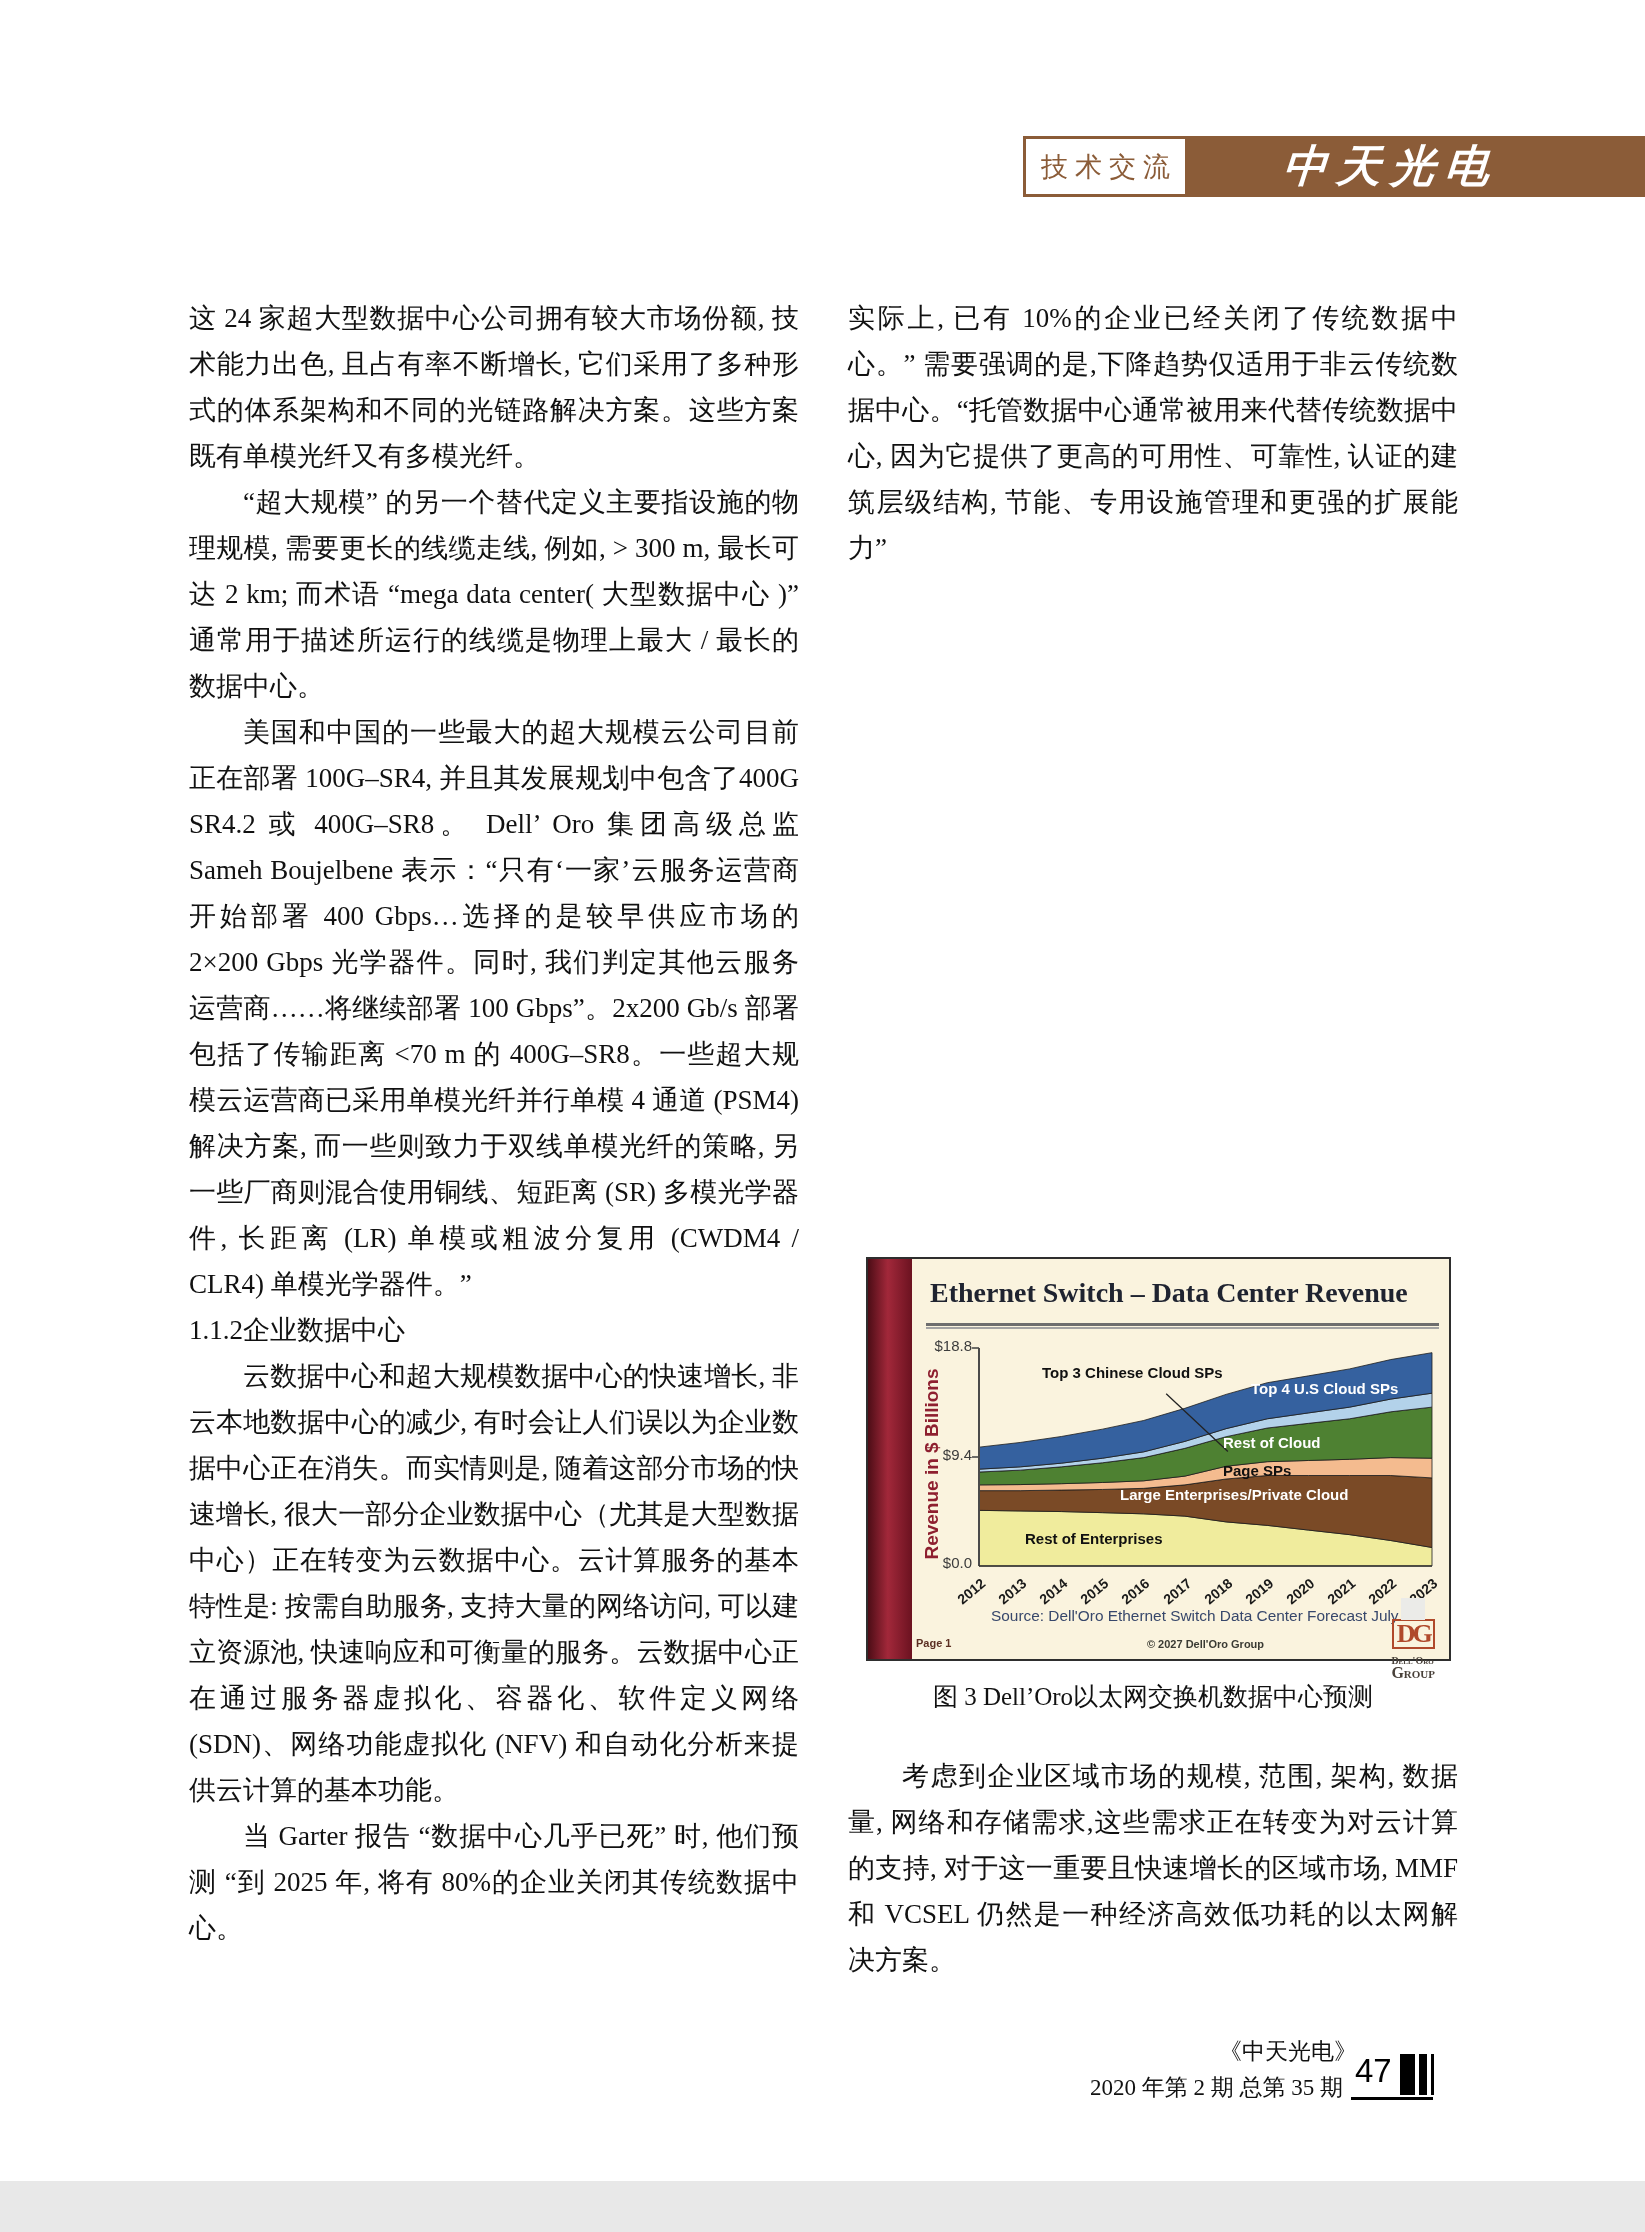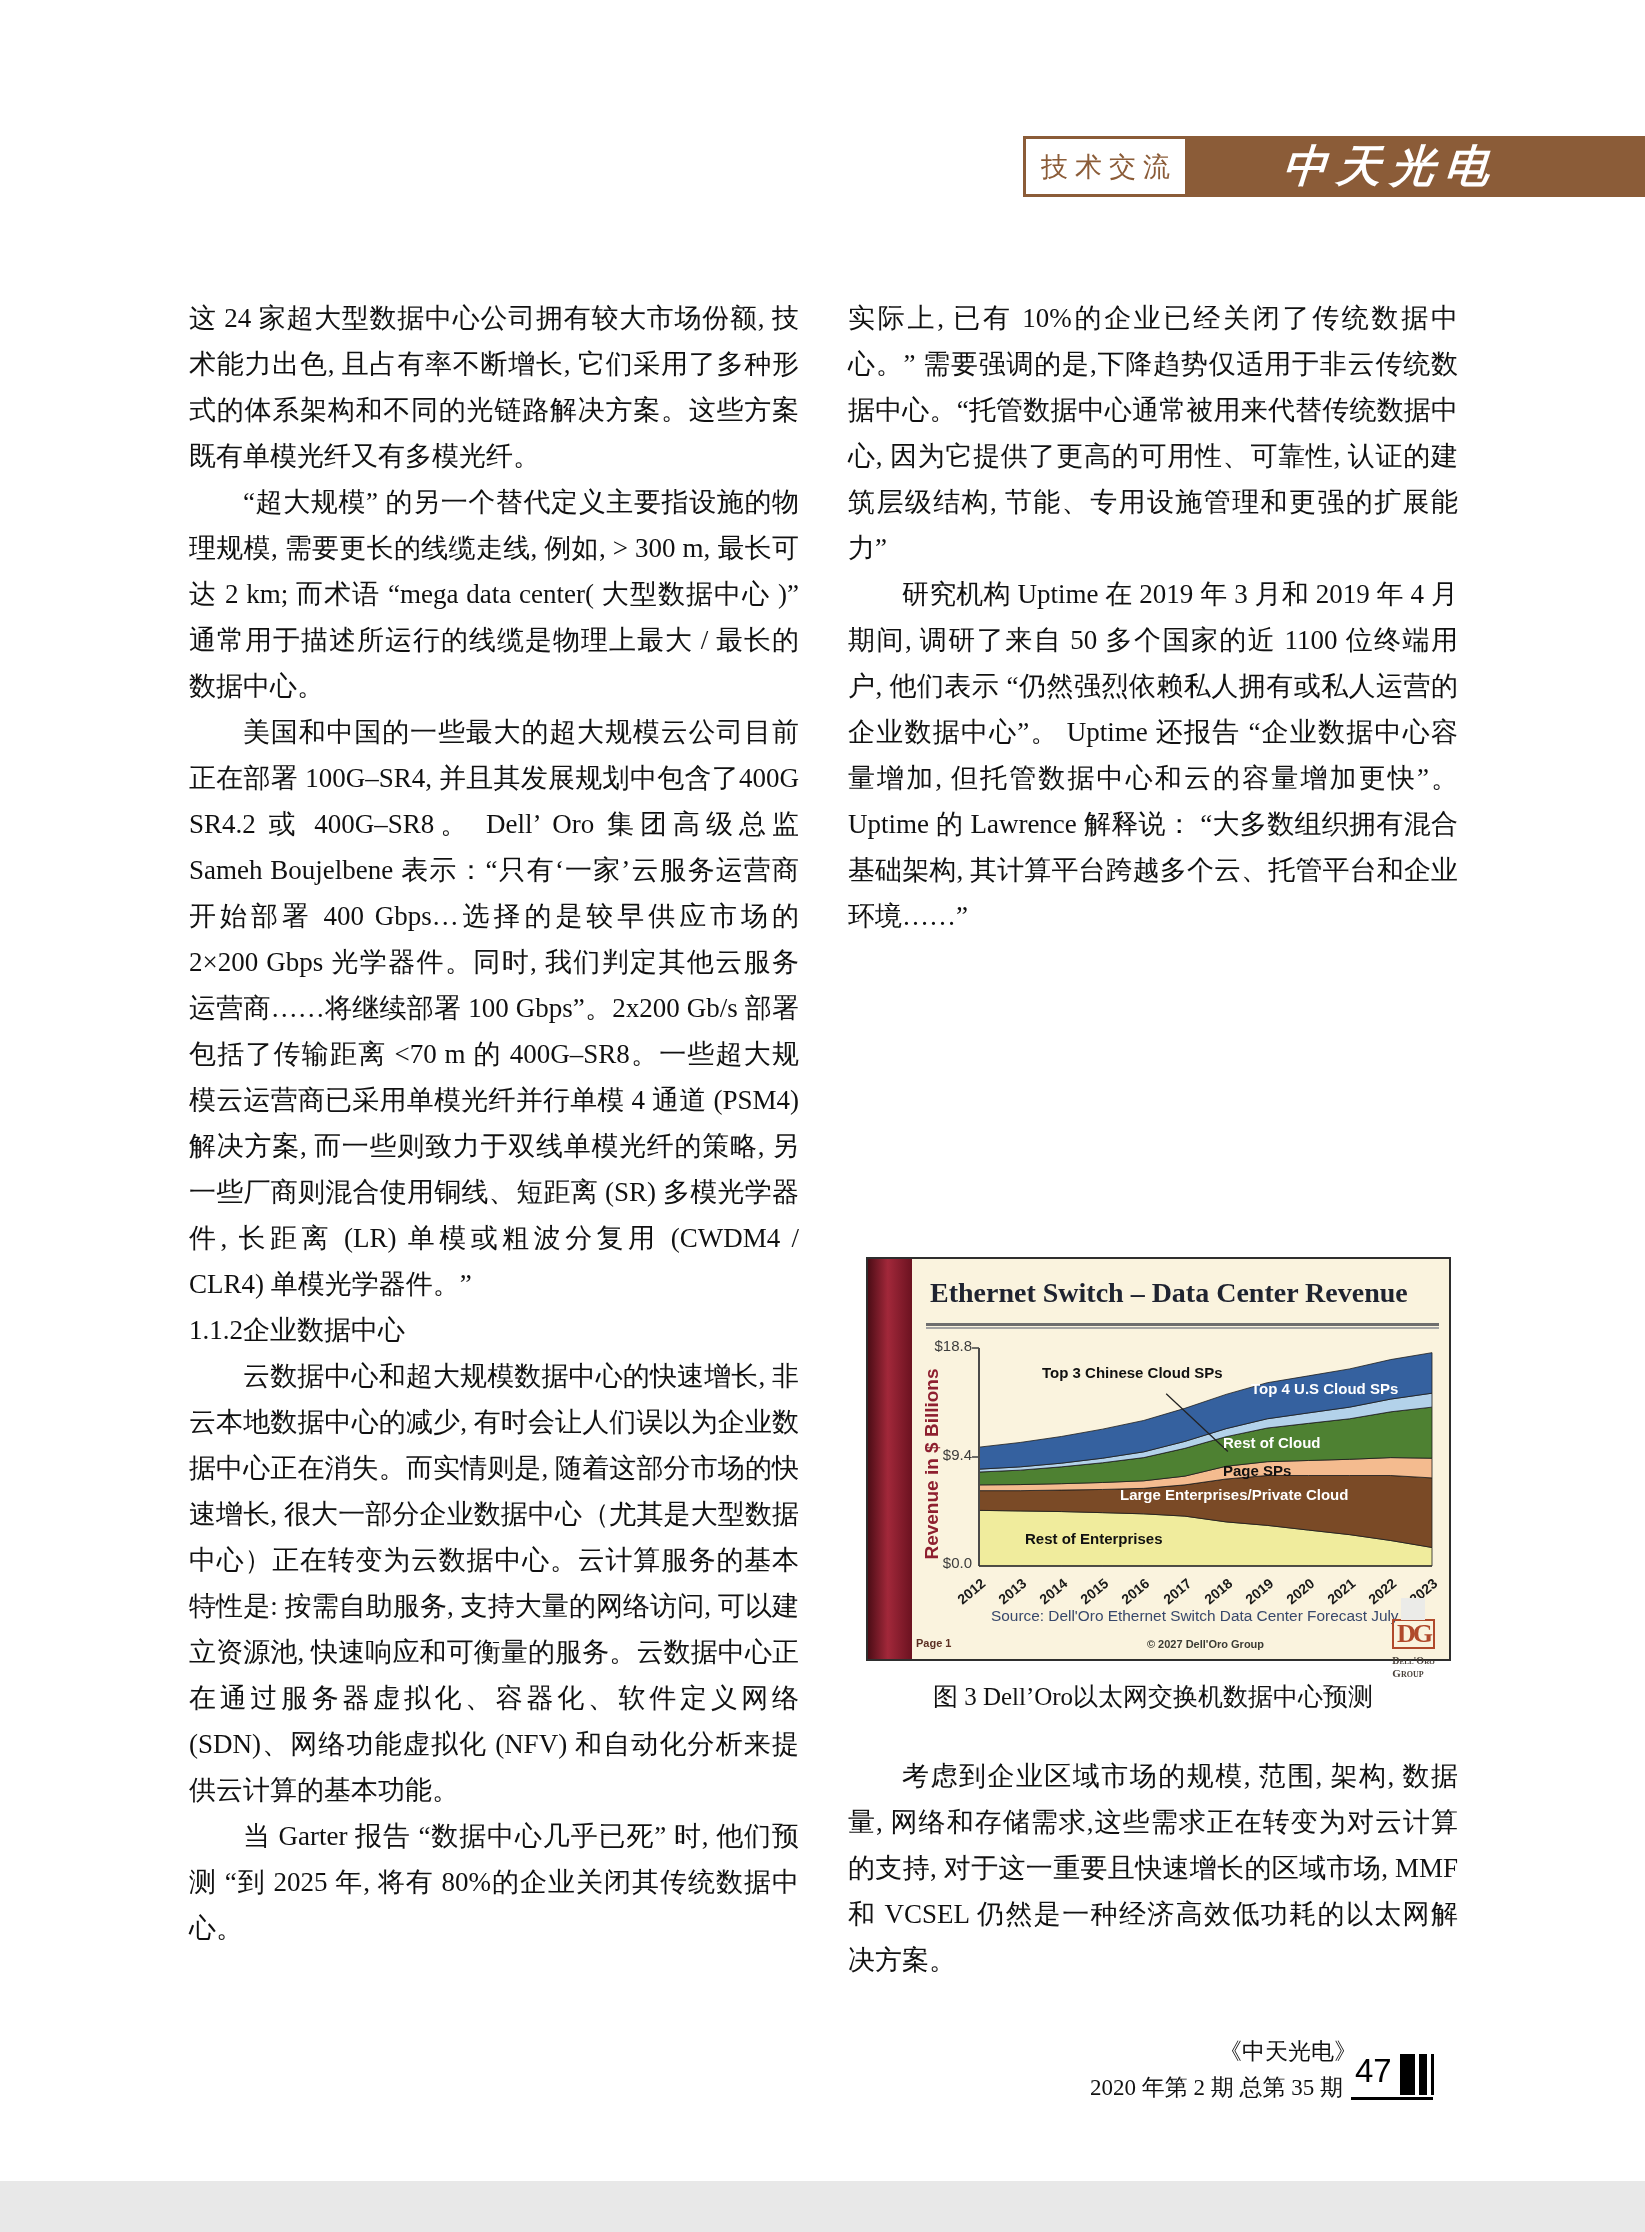--- a/index.html
+++ b/index.html
@@ -57,21 +57,21 @@
               font-size:15.4px;color:#37476b;}
   .fig-page{position:absolute;left:48px;top:378px;font-size:11px;font-weight:bold;color:#5c2f23;}
   .fig-copy{position:absolute;left:111px;top:379px;width:453px;text-align:center;
             font-size:11px;font-weight:bold;color:#3a3a33;}
   .fig-logo{position:absolute;right:14px;top:360px;display:flex;align-items:center;gap:6px;flex-direction:column;}
   .logo-mono{border:2px solid #b0492b;color:#b0492b;font-family:"Liberation Serif","DejaVu Serif",serif;
              font-weight:bold;font-size:26px;line-height:26px;padding:0 3px;letter-spacing:-3px;}
   .logo-text{font-family:"Liberation Serif","DejaVu Serif",serif;color:#49413a;
              font-variant:small-caps;font-weight:bold;line-height:12px;}
   .logo-text .l1{font-size:10px;}
-  .logo-text .l2{font-size:11px;}
+  .logo-text .l2{font-size:16px;}
   .gray-artifact{position:absolute;left:533px;top:339px;width:24px;height:22px;background:#ebebe8;}
 
   .fig-caption{position:absolute;left:848px;top:1680px;width:610px;text-align:center;
                font-size:25px;color:#111;}
   .after-figure{position:absolute;left:848px;top:1753px;width:610px;
                 font-size:27px;line-height:46px;text-align:justify;}
 
   
   .footer-journal{position:absolute;left:1124px;top:2036px;width:328px;text-align:center;font-size:23px;}
   .footer-issue{position:absolute;left:1090px;top:2072px;width:299px;text-align:left;font-size:23px;}
@@ -98,21 +98,20 @@
     <p class="para">这 24 家超大型数据中心公司拥有较大市场份额, 技术能力出色, 且占有率不断增长, 它们采用了多种形式的体系架构和不同的光链路解决方案。这些方案既有单模光纤又有多模光纤。</p>
     <p class="para indent">“超大规模” 的另一个替代定义主要指设施的物理规模, 需要更长的线缆走线, 例如, &gt; 300 m, 最长可达 2 km; 而术语 “mega data center( 大型数据中心 )” 通常用于描述所运行的线缆是物理上最大 / 最长的数据中心。</p>
     <p class="para indent">美国和中国的一些最大的超大规模云公司目前正在部署 100G–SR4, 并且其发展规划中包含了400G SR4.2 或 400G–SR8。 Dell’ Oro 集团高级总监 Sameh Boujelbene 表示：“只有‘一家’云服务运营商开始部署 400 Gbps…选择的是较早供应市场的 2×200 Gbps 光学器件。同时, 我们判定其他云服务运营商……将继续部署 100 Gbps”。2x200 Gb/s 部署包括了传输距离 &lt;70 m 的 400G–SR8。一些超大规模云运营商已采用单模光纤并行单模 4 通道 (PSM4) 解决方案, 而一些则致力于双线单模光纤的策略, 另一些厂商则混合使用铜线、短距离 (SR) 多模光学器件, 长距离 (LR) 单模或粗波分复用 (CWDM4 / CLR4) 单模光学器件。”</p>
     <p class="para">1.1.2企业数据中心</p>
     <p class="para indent">云数据中心和超大规模数据中心的快速增长, 非云本地数据中心的减少, 有时会让人们误以为企业数据中心正在消失。而实情则是, 随着这部分市场的快速增长, 很大一部分企业数据中心（尤其是大型数据中心）正在转变为云数据中心。云计算服务的基本特性是: 按需自助服务, 支持大量的网络访问, 可以建立资源池, 快速响应和可衡量的服务。云数据中心正在通过服务器虚拟化、容器化、软件定义网络 (SDN)、网络功能虚拟化 (NFV) 和自动化分析来提供云计算的基本功能。</p>
     <p class="para indent">当 Garter 报告 “数据中心几乎已死” 时, 他们预测 “到 2025 年, 将有 80%的企业关闭其传统数据中心。</p>
   </div>
 
   <div class="col col-right">
     <p class="para">实际上, 已有 10%的企业已经关闭了传统数据中心。” 需要强调的是,下降趋势仅适用于非云传统数据中心。“托管数据中心通常被用来代替传统数据中心, 因为它提供了更高的可用性、可靠性, 认证的建筑层级结构, 节能、专用设施管理和更强的扩展能力”</p>
-    <p class="para indent">研究机构 Uptime 在 2019 年 3 月和 2019 年 4 月期间, 调研了来自 50 多个国家的近 1100 位终端用户, 他们表示 “仍然强烈依赖私人拥有或私人运营的企业数据中心”。 Uptime 还报告 “企业数据中心容量增加, 但托管数据中心和云的容量增加更快”。Uptime 的 Lawrence 解释说： “大多数组织拥有混合基础架构, 其计算平台跨越多个云、托管平台和企业环境……”</p>
   </div>
 
   <div class="figure">
     <div class="maroon-bar"></div>
     <div class="fig-title">Ethernet Switch – Data Center Revenue</div>
     <div class="fig-rule"></div>
 
     <div class="y-axis-title">Revenue in $ Billions</div>
     <div class="ytick ytick-top">$18.8</div>
     <div class="ytick ytick-mid">$9.4</div>

